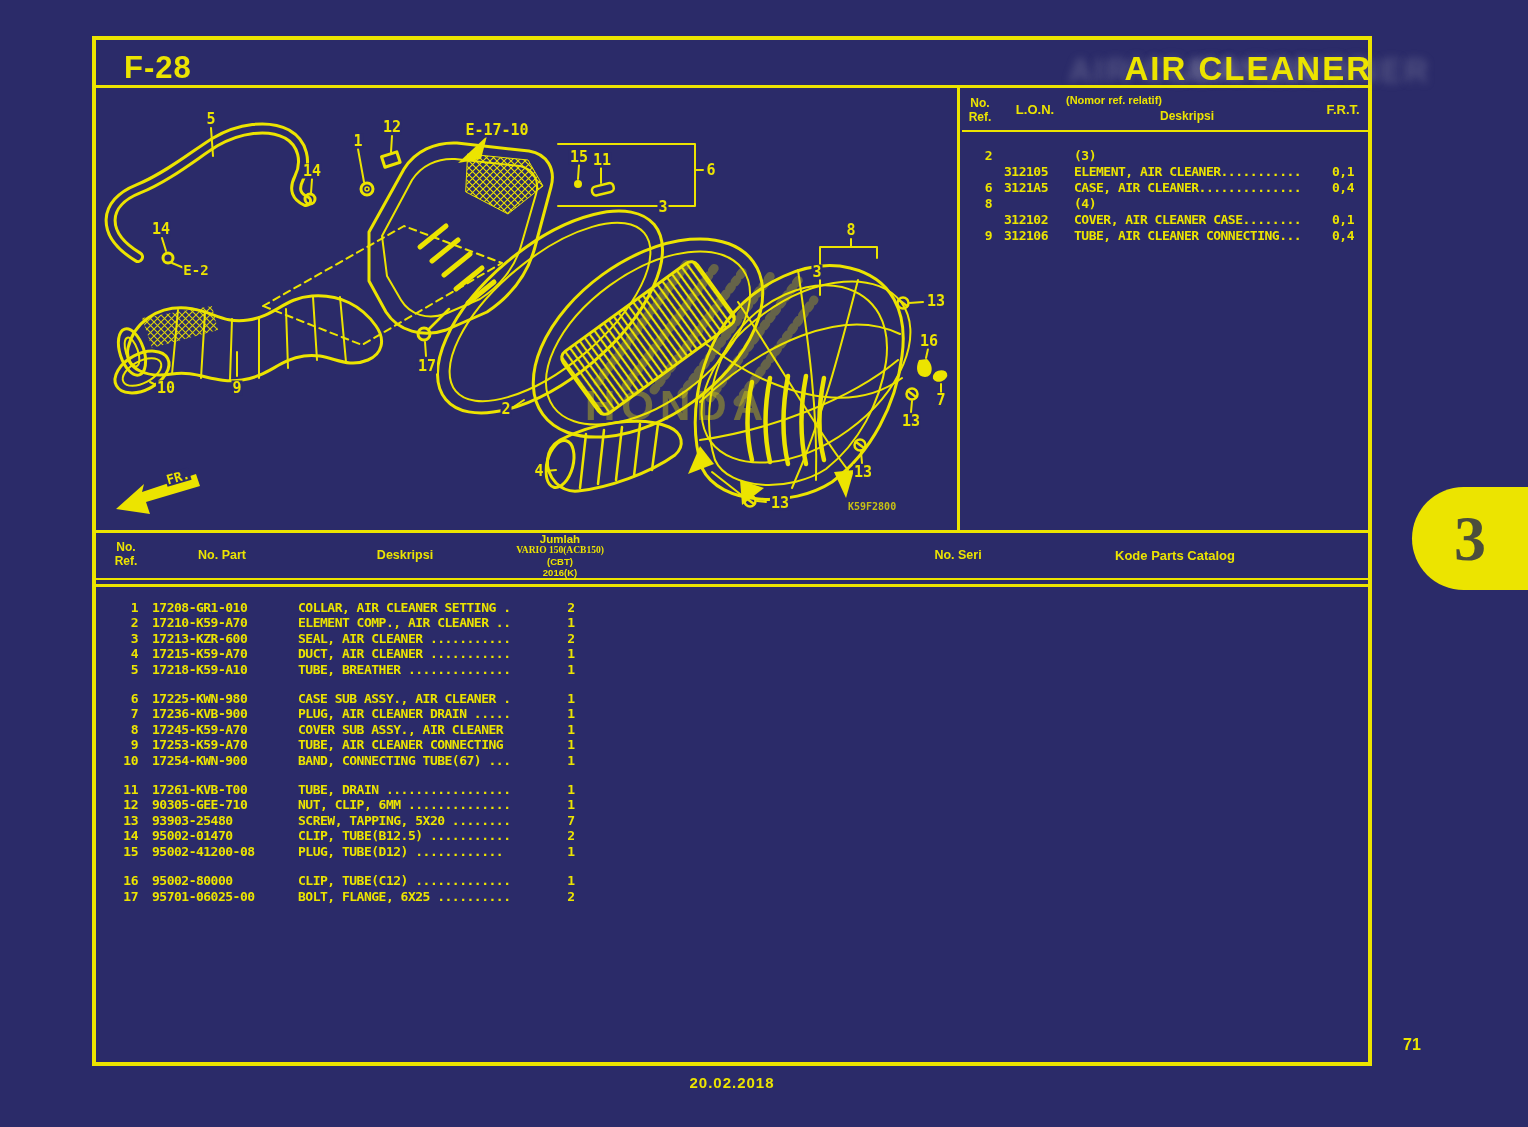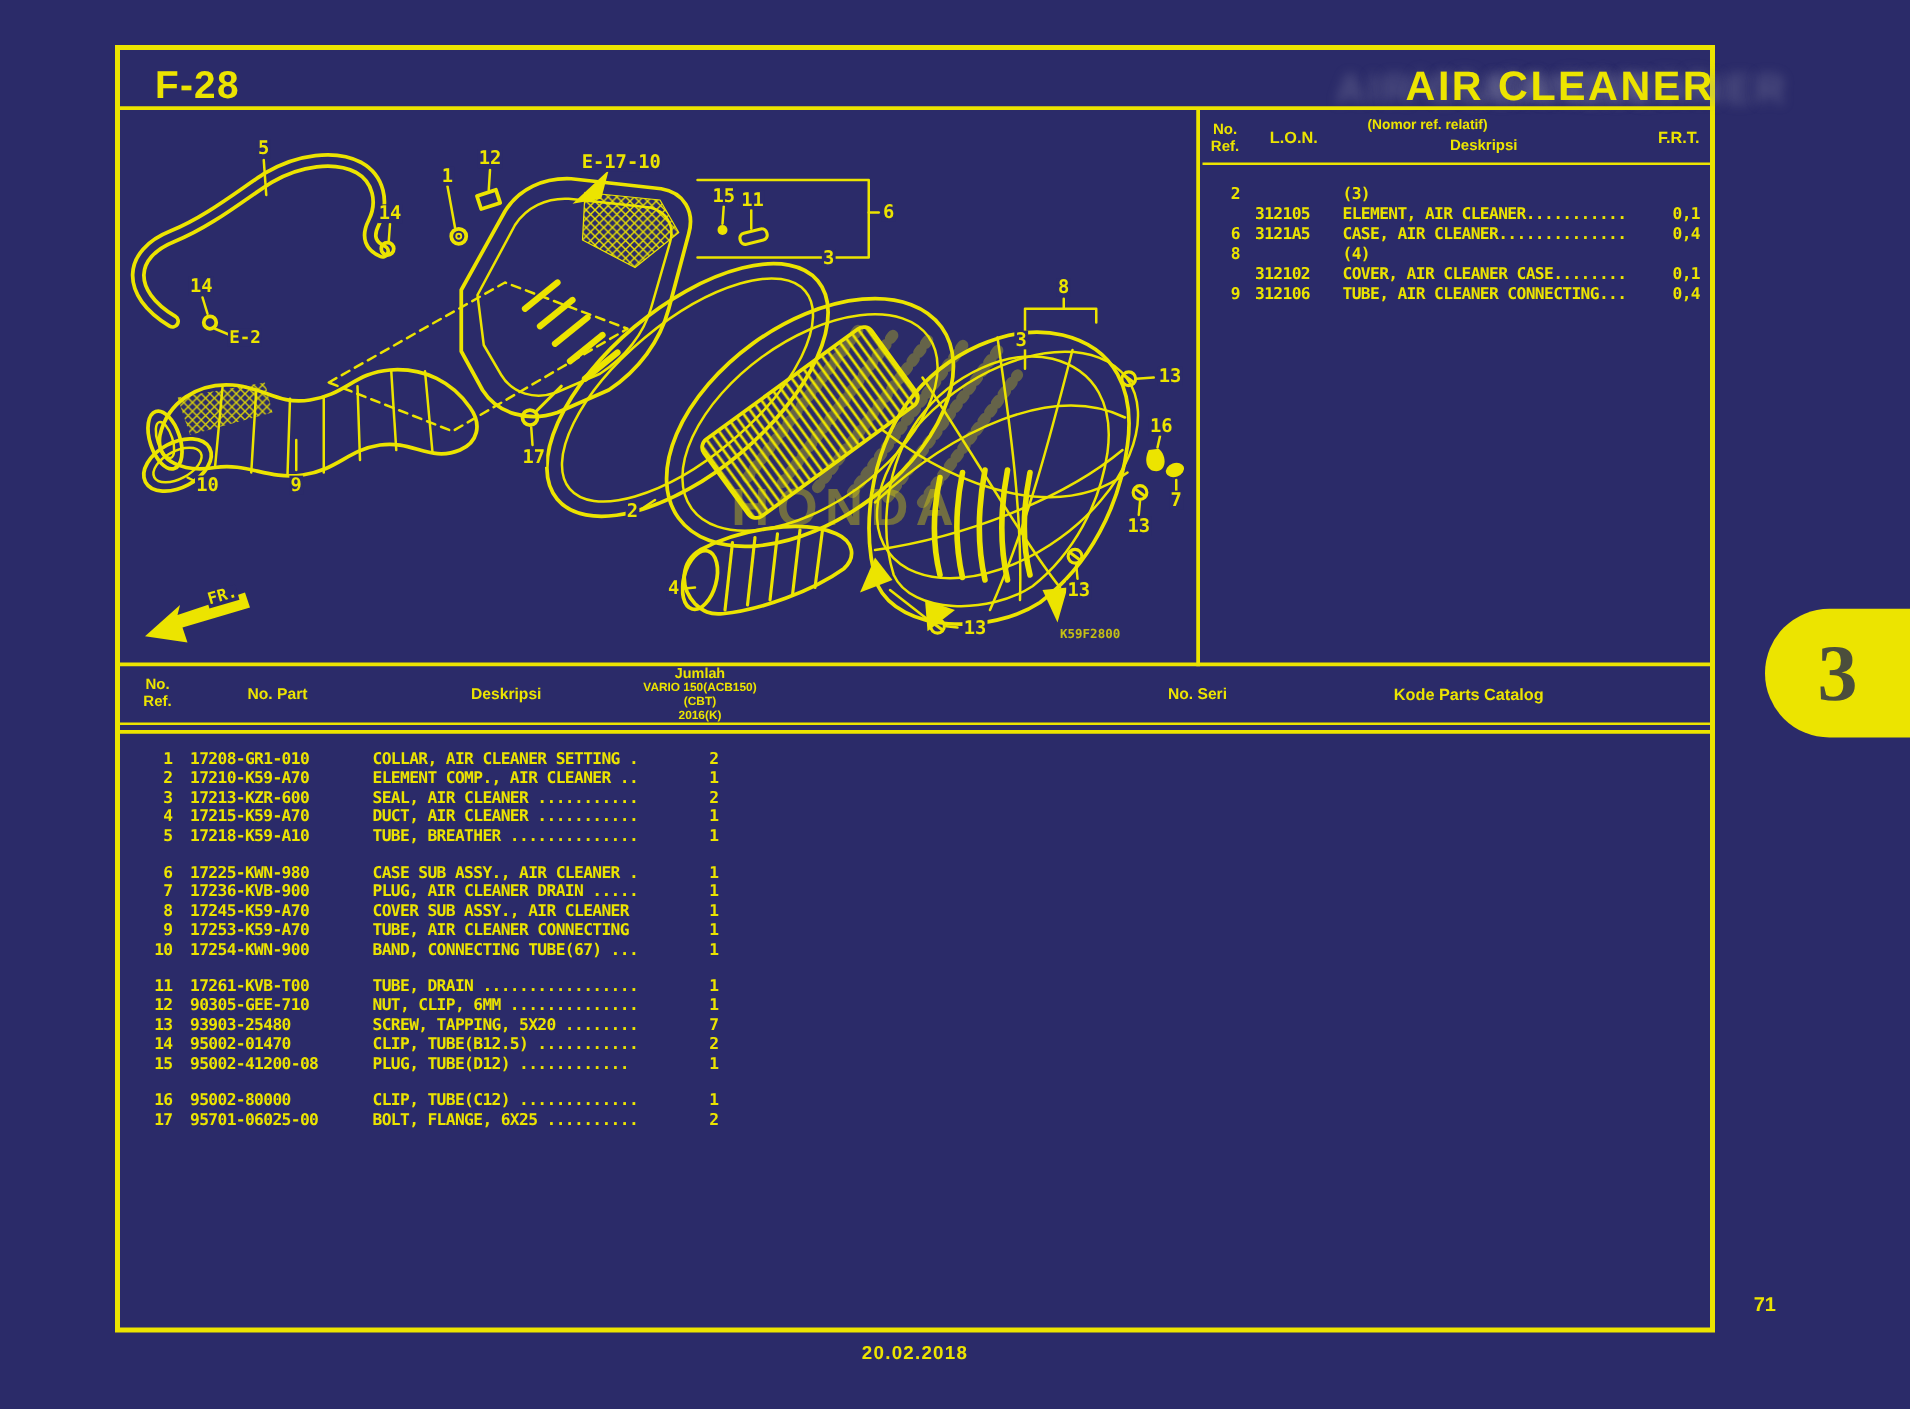--- a/index.html
+++ b/index.html
@@ -38,21 +38,21 @@
   }
   
   .ref-header span{position:absolute;color:var(--y);font-weight:bold;text-align:center;}
   .ref-rows{position:absolute;left:962px;top:148px;width:404px;}
   .ref-row{
     display:grid;grid-template-columns:26px 58px 246px 28px;column-gap:12px;margin-left:4px;
     font-family:"DejaVu Sans Mono",monospace;font-weight:bold;font-size:13px;line-height:16px;
     color:var(--y);letter-spacing:-0.5px;
   }
   .ref-row .c-ref{text-align:right;}
-  .ref-row .c-frt{text-align:right;}
+  .ref-row .c-frt{}
   
   .parts-header span{position:absolute;color:var(--y);font-weight:bold;text-align:center;}
   .parts-body{position:absolute;left:96px;top:600px;width:1272px;}
   .pgroup{margin-bottom:14px;}
   .prow{
     display:grid;grid-template-columns:34px 132px 240px 38px;column-gap:14px;margin-left:8px;
     font-family:"DejaVu Sans Mono",monospace;font-weight:bold;font-size:13px;line-height:15.4px;
     color:var(--y);letter-spacing:-0.5px;
   }
   .prow .c-ref{text-align:right;}
@@ -307,21 +307,21 @@
     <span class="callout" style="left: 237px; top: 388px;">9</span>
     <span class="callout" style="left: 506px; top: 409px;">2</span>
     <span class="callout" style="left: 539px; top: 471px;">4</span>
     <span class="callout" style="left: 178px; top: 477px; font-size: 13px; transform: translate(-50%, -50%) rotate(-16deg);">FR.</span>
   </div>
 
 <div class="ref-header">
   <span style="left:963px;top:96px;width:34px;font-size:12px;">No.</span>
   <span style="left:963px;top:110px;width:34px;font-size:12px;">Ref.</span>
   <span style="left:1005px;top:102px;width:60px;font-size:13px;">L.O.N.</span>
-  <span style="left:1062px;top:94px;width:160px;font-size:11px;">(Nomor ref. relatif)</span>
+  <span style="left:1034px;top:94px;width:160px;font-size:11px;">(Nomor ref. relatif)</span>
   <span style="left:1107px;top:109px;width:160px;font-size:12px;">Deskripsi</span>
   <span style="left:1313px;top:102px;width:60px;font-size:13px;">F.R.T.</span>
 </div>
 <div class="ref-rows" id="refRows">
     <div class="ref-row">
       <span class="c-ref">2</span>
       <span class="c-lon"></span>
       <span class="c-desc">(3)</span>
       <span class="c-frt"></span>
     </div>
@@ -356,21 +356,21 @@
       <span class="c-frt">0,4</span>
     </div>
   </div>
 
 <div class="parts-header">
   <span style="left:106px;top:540px;width:40px;font-size:12px;">No.</span>
   <span style="left:106px;top:554px;width:40px;font-size:12px;">Ref.</span>
   <span style="left:172px;top:548px;width:100px;font-size:12.5px;">No. Part</span>
   <span style="left:330px;top:548px;width:150px;font-size:12.5px;">Deskripsi</span>
   <span style="left:480px;top:533px;width:160px;font-size:11.5px;">Jumlah</span>
-  <span style="left:480px;top:545px;width:160px;font-size:9.5px;">VARIO 150(ACB150)</span>
+  <span style="left:480px;top:545px;width:160px;font-size:9.5px;font-family:Liberation Serif, serif;">VARIO 150(ACB150)</span>
   <span style="left:480px;top:556px;width:160px;font-size:9.5px;">(CBT)</span>
   <span style="left:480px;top:567px;width:160px;font-size:9.5px;">2016(K)</span>
   <span style="left:888px;top:548px;width:140px;font-size:12.5px;">No. Seri</span>
   <span style="left:1095px;top:548px;width:160px;font-size:13px;">Kode Parts Catalog</span>
 </div>
 
 <div class="parts-body" id="partsBody">
     <div class="pgroup">
       <div class="prow">
         <span class="c-ref">1</span>

